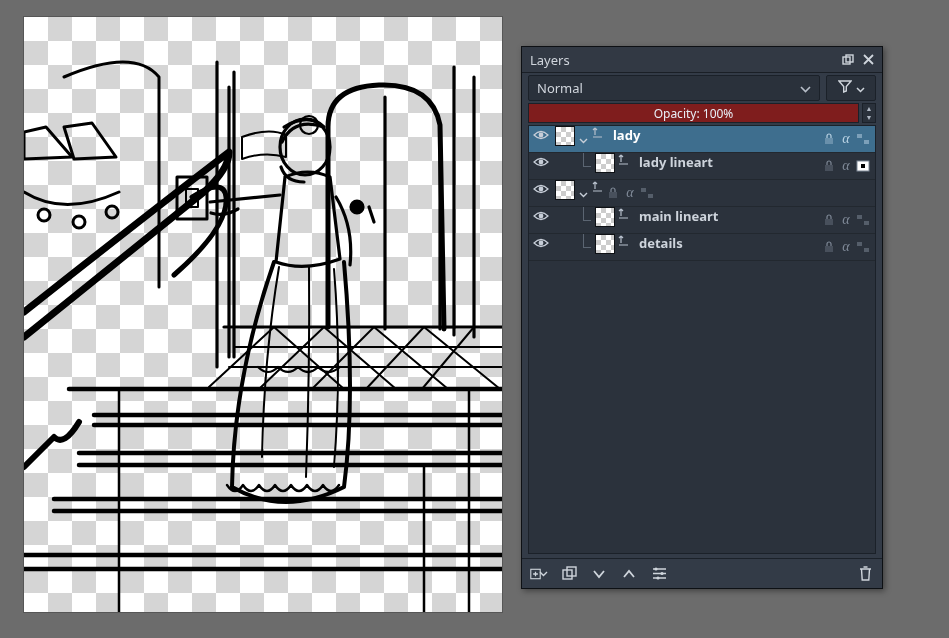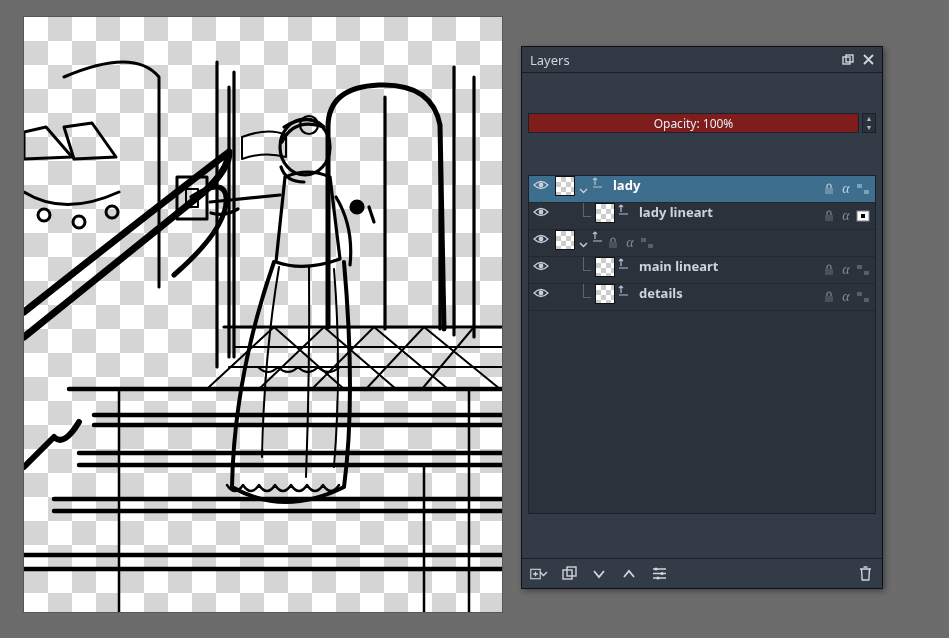--- a/index.html
+++ b/index.html
@@ -39,21 +39,20 @@
 
   
   .panel {
     position: absolute;
     left: 521px; top: 46px;
     width: 362px; height: 543px;
     background: #333b47;
     border: 1px solid #0d1014;
     display: flex; flex-direction: column;
     box-shadow: 2px 2px 6px rgba(0,0,0,.4);
-    gap: 40px;
   }
 
   .panel-titlebar {
     height: 26px;
     background: #323944;
     border-bottom: 1px solid #1a1f26;
     display: flex; align-items: center;
     padding: 0 4px 0 8px;
   }
   .panel-titlebar .title { flex: 1; color: #d0d5dc; font-size: 13px; }
@@ -292,20 +291,42 @@
           <rect x="4" y="1" width="7" height="7" fill="none" stroke="currentColor" stroke-width="1.4"></rect>
         </svg>
     </span>
     <span class="tb-btn">
       <svg width="11" height="11" viewBox="0 0 11 11">
           <path d="M1 1 L10 10 M10 1 L1 10" stroke="currentColor" stroke-width="1.8"></path>
         </svg>
     </span>
   </div>
 
+  <div class="panel-toolbar">
+    <div class="blend-select">
+      <span>Normal</span>
+      <span class="chev">
+        <svg width="11" height="7" viewBox="0 0 11 7">
+            <path d="M1 1 L5.5 5.5 L10 1" fill="none" stroke="currentColor" stroke-width="1.6"></path>
+          </svg>
+      </span>
+    </div>
+    <div class="filter-btn">
+      <span>
+        <svg width="14" height="14" viewBox="0 0 14 14">
+            <path d="M1 2 H13 L8.3 7.5 V12 L5.7 13 V7.5 Z" fill="none" stroke="currentColor" stroke-width="1.4"></path>
+          </svg>
+      </span>
+      <span>
+        <svg width="9" height="6" viewBox="0 0 9 6">
+            <path d="M1 1 L4.5 4.5 L8 1" fill="none" stroke="currentColor" stroke-width="1.5"></path>
+          </svg>
+      </span>
+    </div>
+  </div>
 
   <div class="opacity-row">
     <div class="opacity-bar">
       <span>Opacity:  100%</span>
     </div>
     <div class="opacity-spin">
       <div>▲</div>
       <div>▼</div>
     </div>
   </div>

